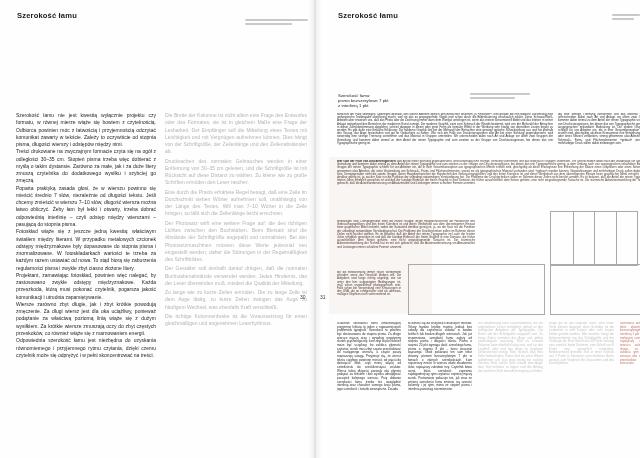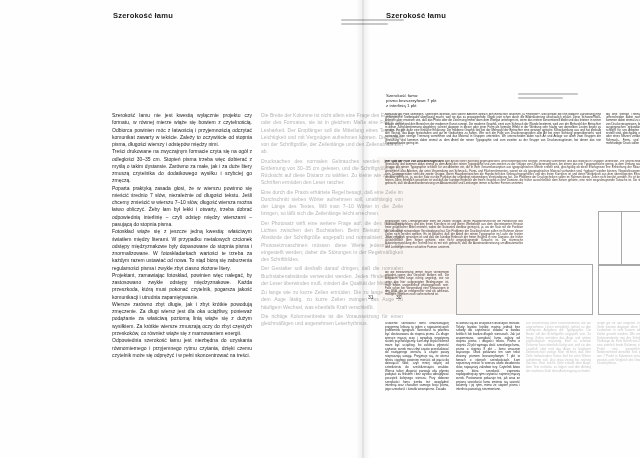--- a/index.html
+++ b/index.html
@@ -1,18 +1,18 @@
 <!DOCTYPE html>
 <html lang="pl"><head>
 <meta charset="utf-8">
 <style>
   html,body{margin:0;padding:0;background:#ffffff;}
   .spread{position:relative;width:640px;height:458px;background:#fefefe;overflow:hidden;
           font-family:"Liberation Sans", sans-serif;color:#222;}
-  .abs{position:absolute;margin-left:48px;}
+  .abs{position:absolute;}
   .page-title{font-size:7.6px;font-weight:bold;color:#1c1c1c;letter-spacing:0.15px;}
   .pcol{font-size:5px;line-height:7.27px;text-align:justify;color:#262626;}
   .pcol p{margin:0;}
   .graycol{color:#b5b5b5;filter:blur(0.35px);}
   .graycol p{margin:0 0 2px 0;}
   .micro{font-size:2.9px;line-height:3.2px;text-align:justify;color:#2e2b29;overflow:hidden;}
   .micro-warm{color:#4a372c;}
   .micro .lead{font-weight:bold;color:#231a14;}
   .caption{font-size:4.4px;line-height:5.1px;color:#2a2a2a;}
   .minicol{font-size:3.05px;line-height:3.67px;text-align:justify;overflow:hidden;color:#2b2b2b;}

